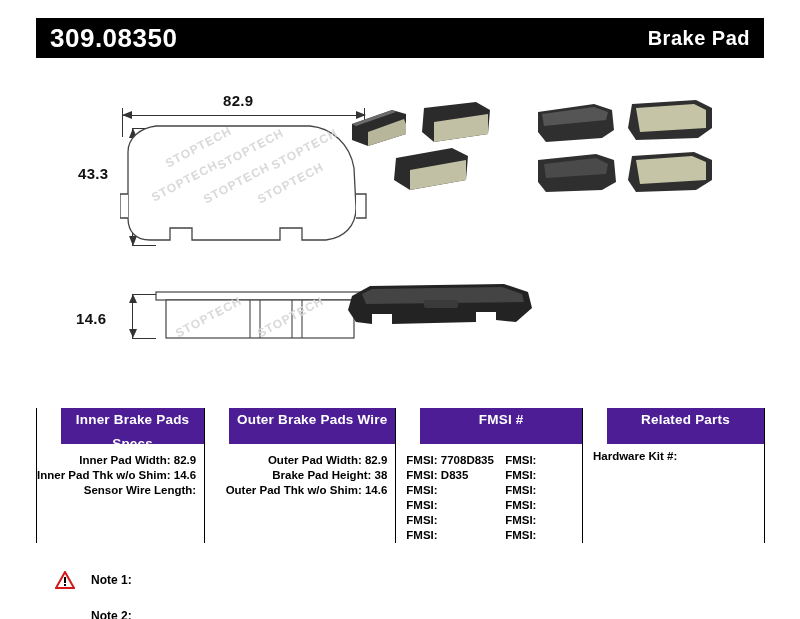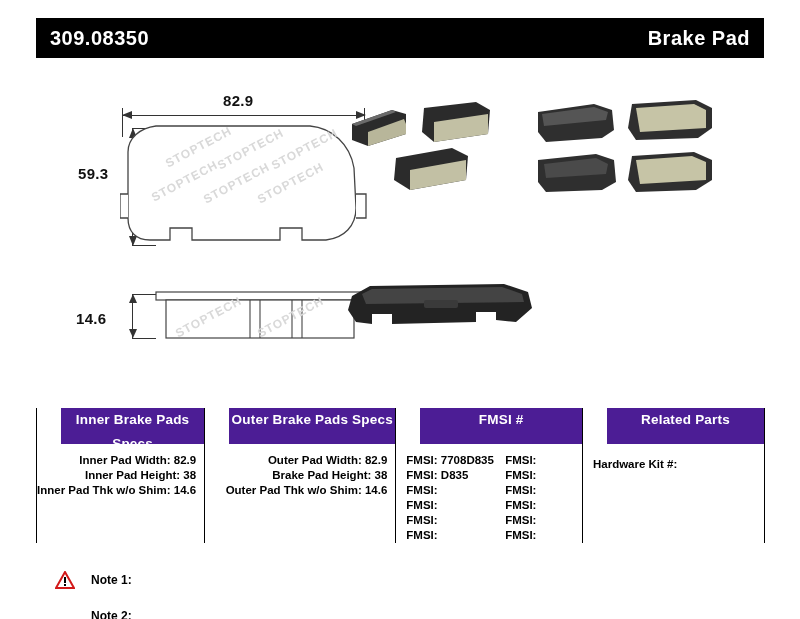--- a/index.html
+++ b/index.html
@@ -22,21 +22,21 @@
     left: 36px; top: 18px;
     width: 728px; height: 40px;
     background: #000000;
     display: flex;
     align-items: center;
     justify-content: space-between;
     padding: 0 14px;
   }
   .header .part-number {
     color: #ffffff;
-    font-size: 20px;
+    font-size: 26px;
     font-weight: bold;
     letter-spacing: 0.5px;
   }
   .header .doc-title {
     color: #ffffff;
     font-size: 20px;
     font-weight: bold;
     letter-spacing: 0.5px;
   }
 
@@ -125,21 +125,21 @@
   .fmsi-body {
     display: flex;
     padding-top: 9px;
     font-size: 11.5px;
     font-weight: bold;
   }
   .fmsi-colA { width: 50%; padding-left: 10px; }
   .fmsi-colB { width: 50%; padding-left: 16px; }
   .fmsi-row { height: 15px; line-height: 15px; white-space: nowrap; }
   .related-body {
-    padding-top: 13px;
+    padding-top: 5px;
     padding-left: 10px;
     font-size: 11.5px;
     font-weight: bold;
   }
 
   
   .notes {
     position: absolute;
     left: 55px; top: 553px;
     width: 300px;
@@ -178,21 +178,21 @@
     <div class="tick-v" style="left:328px; top:38px; height:14px;"></div>
 
     <div class="dim-line-v" style="left:86px; top:45px; height:22px;"></div>
     <div class="dim-line-v" style="left:328px; top:45px; height:22px;"></div>
 
     <svg width="248" height="12" style="position:absolute; left:84px; top:39px;">
       <polygon points="2,6 12,2 12,10" fill="#333"></polygon>
       <polygon points="246,6 236,2 236,10" fill="#333"></polygon>
     </svg>
 
-    <div class="dim-label" style="left:42px; top:95px;">59.3</div>
+    <div class="dim-label" style="left:42px; top:95px;">43.3</div>
     <div class="dim-line-v" style="left:96px; top:58px; height:117px;"></div>
     <svg width="12" height="122" style="position:absolute; left:91px; top:56px;">
       <polygon points="6,2 2,12 10,12" fill="#333"></polygon>
       <polygon points="6,120 2,110 10,110" fill="#333"></polygon>
     </svg>
     <div class="dim-line-h" style="left:96px; top:58px; width:24px;"></div>
     <div class="dim-line-h" style="left:96px; top:175px; width:24px;"></div>
 
     <svg width="260" height="135" style="position:absolute; left:84px; top:52px;">
       <path d="M8,30 C8,16 20,6 36,4 L190,4 C212,6 230,22 234,46
@@ -284,32 +284,32 @@
   <div class="spec-tables">
 
     <div class="spec-col c1">
       <div class="spec-head">Inner Brake Pads Specs</div>
       <div class="spec-body">
         <div class="spec-row right">
           <span>Inner Pad Width:</span>
           <span class="val">82.9</span>
         </div>
         <div class="spec-row right">
-          <span>Inner Pad Height:</span>
-          <span class="val">38</span>
-        </div>
-        <div class="spec-row right">
           <span>Inner Pad Thk w/o Shim:</span>
           <span class="val">14.6</span>
         </div>
+        <div class="spec-row right">
+          <span>Sensor Wire Length:</span>
+          <span class="val"></span>
+        </div>
       </div>
     </div>
 
     <div class="spec-col c2">
-      <div class="spec-head">Outer Brake Pads Specs</div>
+      <div class="spec-head">Outer Brake Pads Wire</div>
       <div class="spec-body">
         <div class="spec-row right">
           <span>Outer Pad Width:</span>
           <span class="val">82.9</span>
         </div>
         <div class="spec-row right">
           <span>Brake Pad Height:</span>
           <span class="val">38</span>
         </div>
         <div class="spec-row right">

